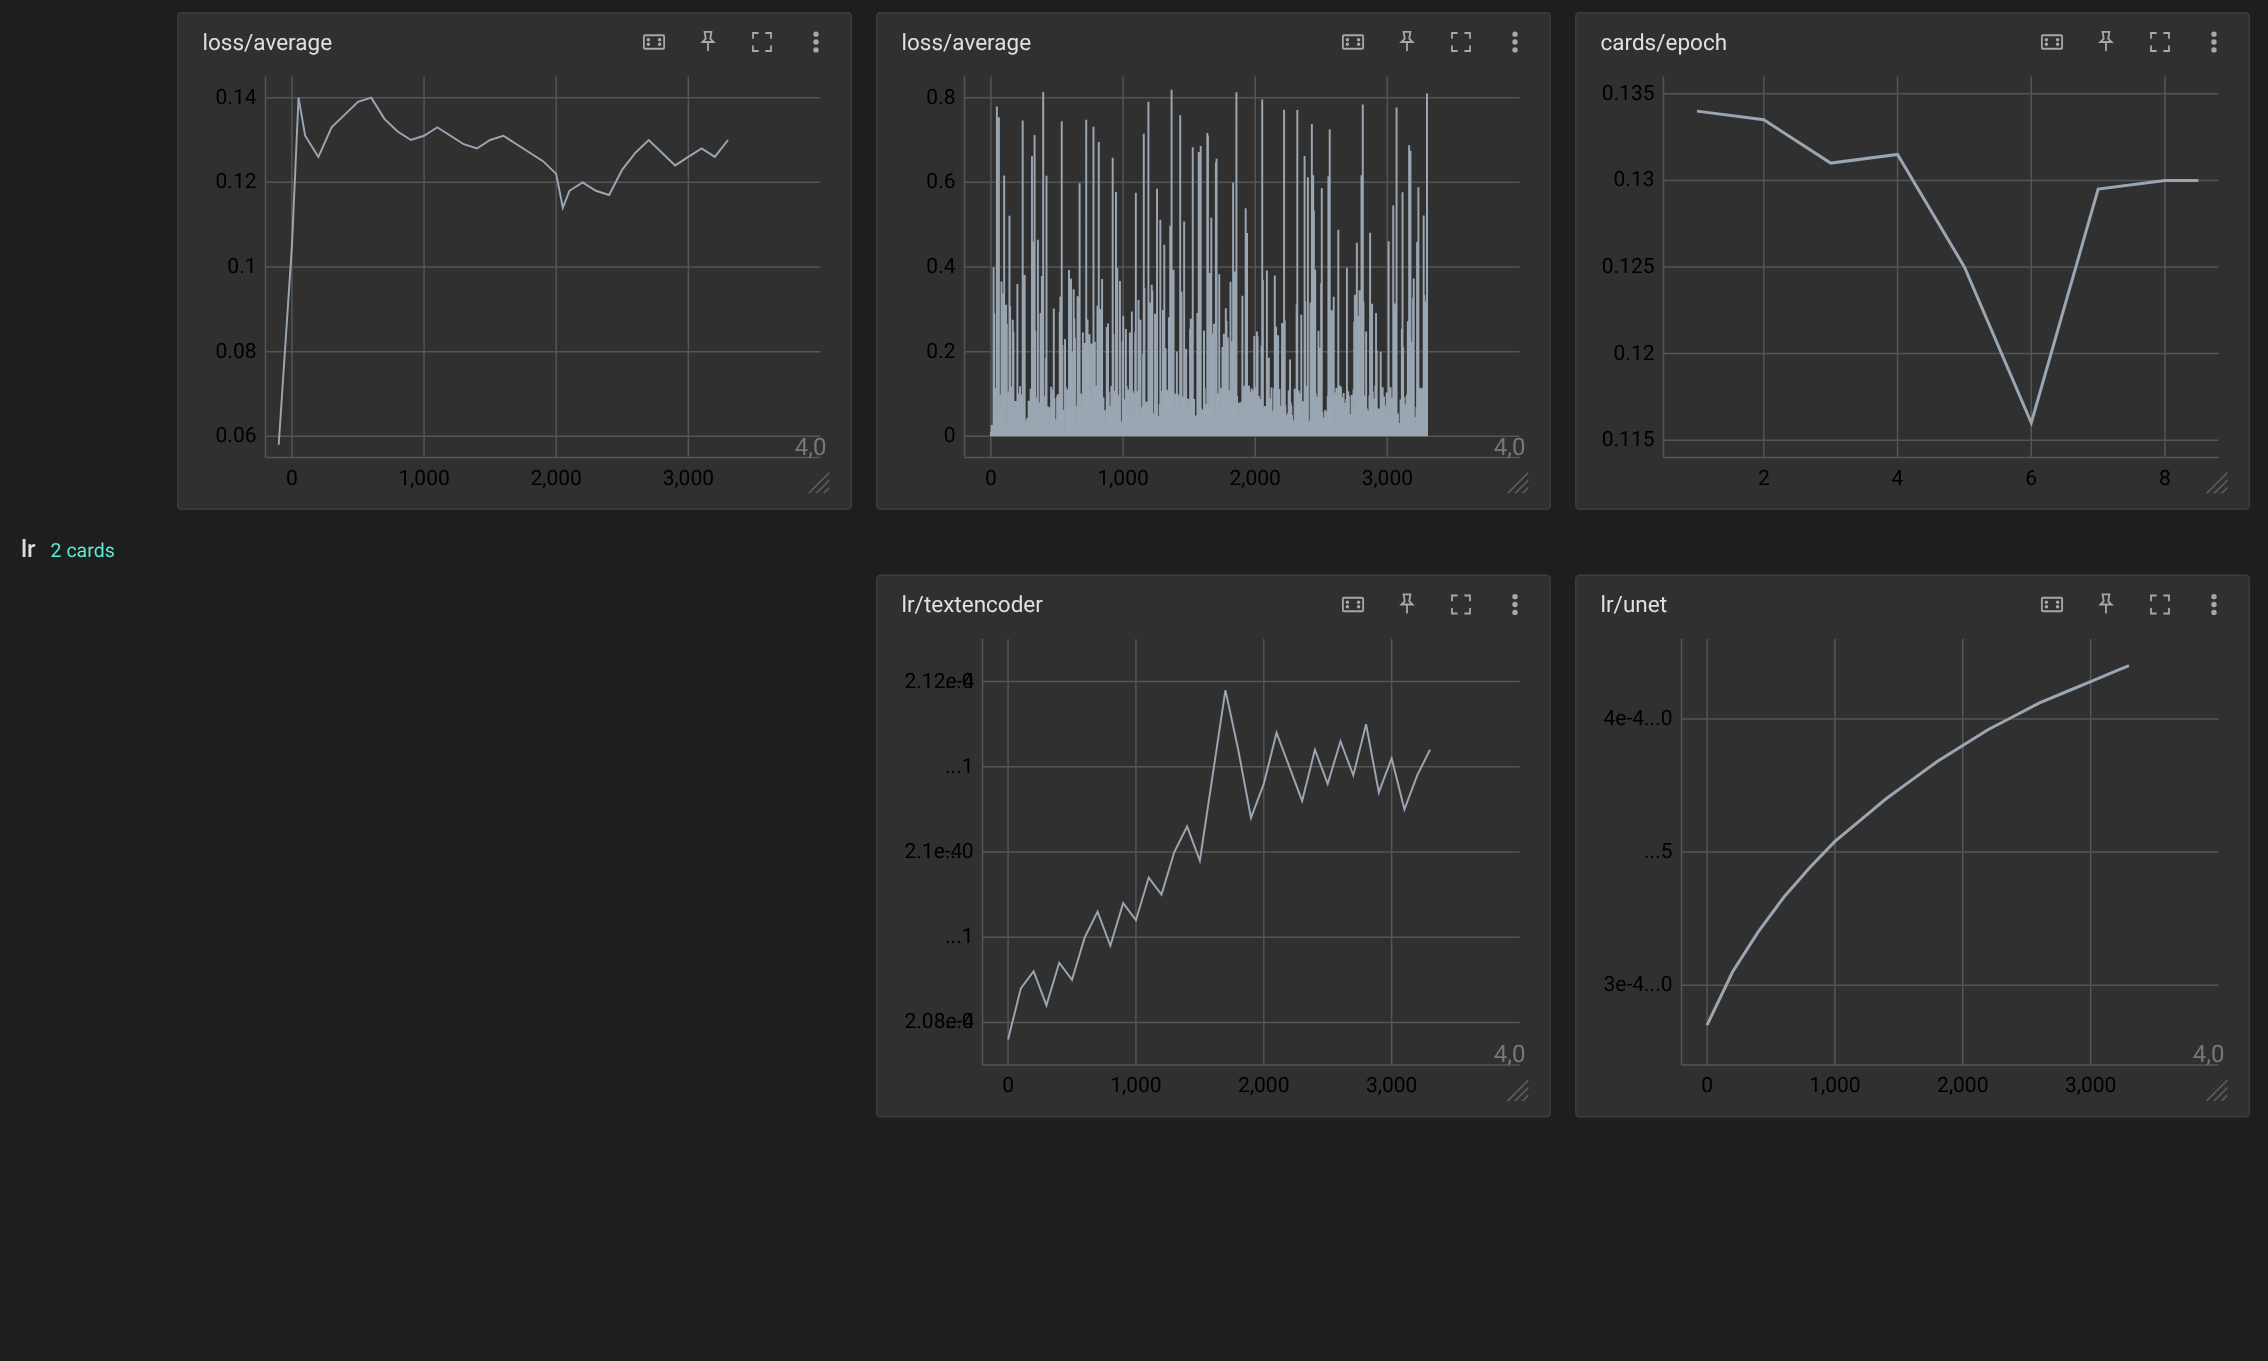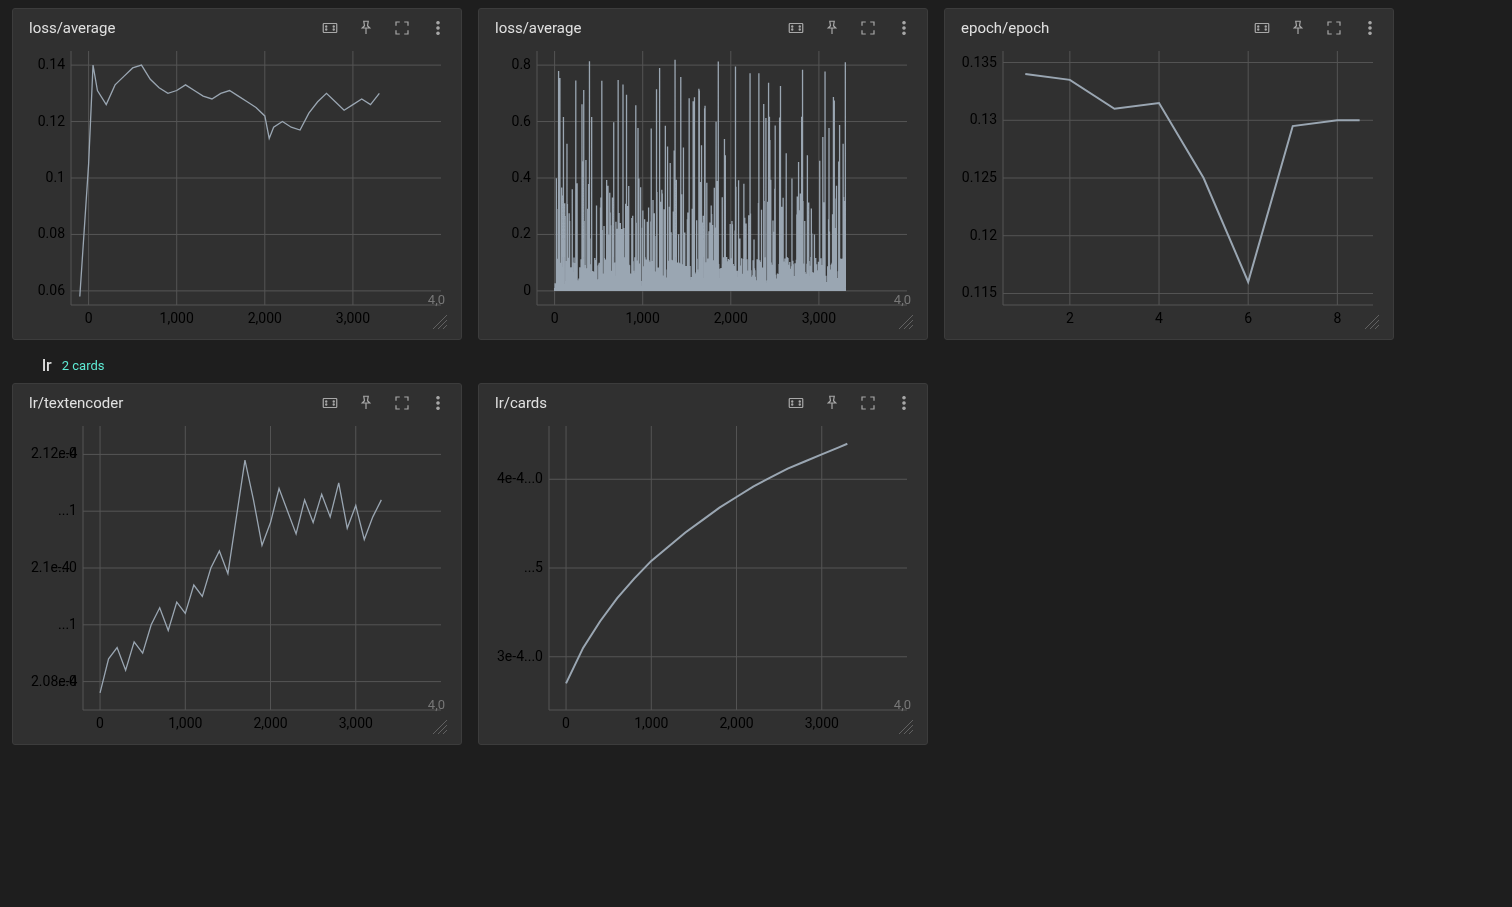--- a/index.html
+++ b/index.html
@@ -8,28 +8,28 @@
     background: #1e1e1e;
     color: #ddd;
     font-family: "Roboto", "Helvetica Neue", Arial, sans-serif;
     font-size: 14px;
     width: 1512px;
   }
   .row {
     display: flex;
     gap: 16px;
     padding: 8px 12px;
+    justify-content: flex-end;
   }
   .section-header {
     display: flex;
-    align-items: center;
+    align-items: flex-end;
     gap: 10px;
     padding: 8px 14px 0 14px;
     color: #ccc;
-    margin-left: 28px;
   }
   .section-header .title { font-size: 16px; font-weight: 500; color: #ddd; }
   .section-header .count { font-size: 13px; color: #5eead4; }
 
   .card {
     background: #303030;
     border: 1px solid #3c3c3c;
     border-radius: 3px;
     width: 450px;
     box-sizing: border-box;
@@ -82,21 +82,21 @@
     right: 4px; bottom: 4px;
     width: 18px; height: 18px;
     opacity: 0.7;
     cursor: nwse-resize;
   }
   .xmax {
     position: absolute;
     right: 6px;
     bottom: 26px;
     color: #777;
-    font-size: 13px;
+    font-size: 16px;
     pointer-events: none;
   }
 </style>
 </head>
 <body>
 
 <div class="row">
 
   <div class="card">
     <div class="card-header">
@@ -229,21 +229,21 @@
         <div class="hatch"><svg viewBox="0 0 18 18">
             <line x1="4" y1="18" x2="18" y2="4" stroke="#777"></line>
             <line x1="9" y1="18" x2="18" y2="9" stroke="#777"></line>
             <line x1="14" y1="18" x2="18" y2="14" stroke="#777"></line>
           </svg></div>
       </div>
   </div>
 
   <div class="card">
     <div class="card-header">
-      <span class="card-title">epoch/epoch</span>
+      <span class="card-title">cards/epoch</span>
       <div class="card-icons">
         <span class="icon">
             <svg viewBox="0 0 24 24">
               <rect x="3" y="6" width="18" height="12" rx="1"></rect>
               <circle cx="7" cy="10" r="0.8" fill="#bdbdbd"></circle>
               <circle cx="17" cy="10" r="0.8" fill="#bdbdbd"></circle>
               <circle cx="7" cy="14" r="0.8" fill="#bdbdbd"></circle>
               <circle cx="17" cy="14" r="0.8" fill="#bdbdbd"></circle>
             </svg>
           </span>
@@ -376,21 +376,21 @@
         <div class="hatch"><svg viewBox="0 0 18 18">
             <line x1="4" y1="18" x2="18" y2="4" stroke="#777"></line>
             <line x1="9" y1="18" x2="18" y2="9" stroke="#777"></line>
             <line x1="14" y1="18" x2="18" y2="14" stroke="#777"></line>
           </svg></div>
       </div>
   </div>
 
   <div class="card">
     <div class="card-header">
-      <span class="card-title">lr/cards</span>
+      <span class="card-title">lr/unet</span>
       <div class="card-icons">
         <span class="icon">
             <svg viewBox="0 0 24 24">
               <rect x="3" y="6" width="18" height="12" rx="1"></rect>
               <circle cx="7" cy="10" r="0.8" fill="#bdbdbd"></circle>
               <circle cx="17" cy="10" r="0.8" fill="#bdbdbd"></circle>
               <circle cx="7" cy="14" r="0.8" fill="#bdbdbd"></circle>
               <circle cx="17" cy="14" r="0.8" fill="#bdbdbd"></circle>
             </svg>
           </span>

